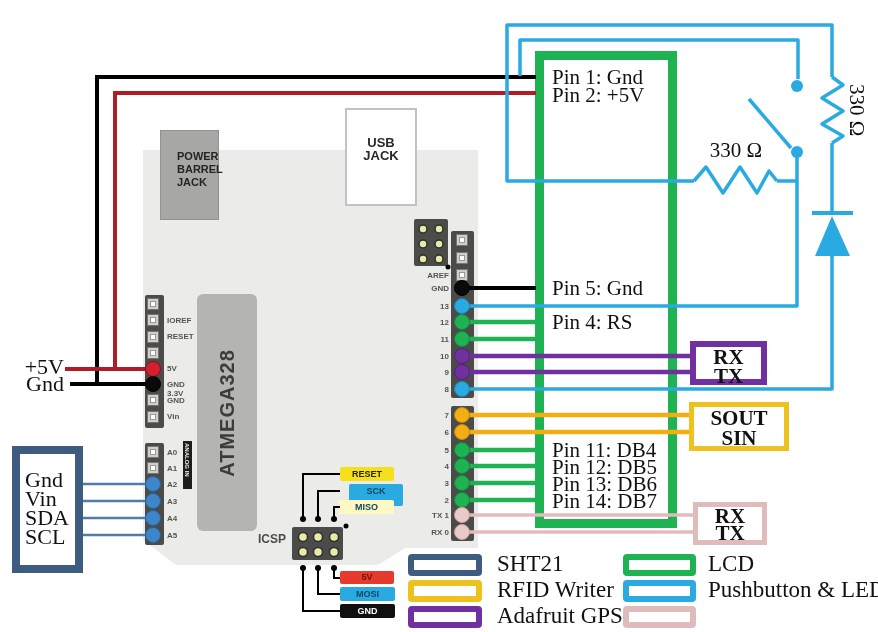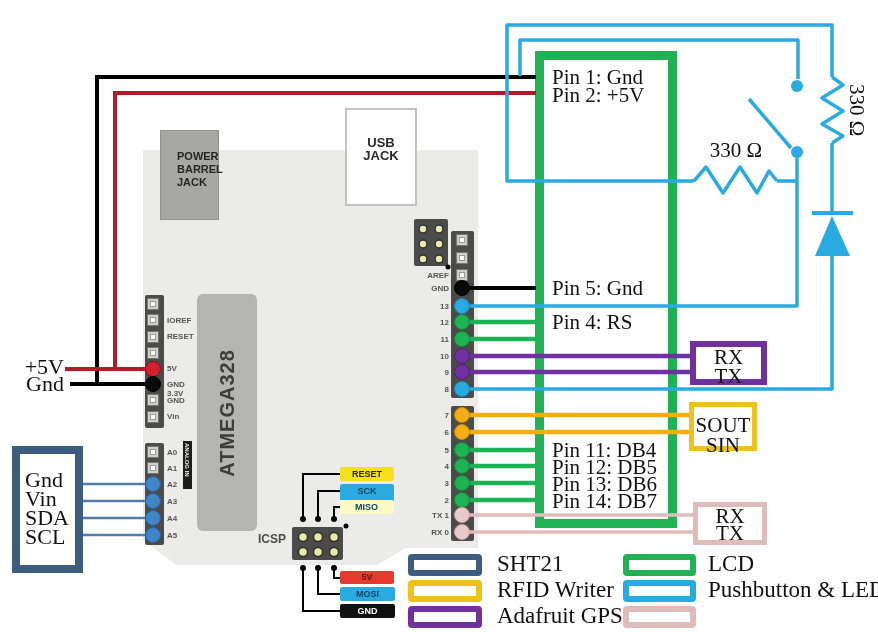--- a/index.html
+++ b/index.html
@@ -6,21 +6,21 @@
   #stage{position:relative;width:878px;height:632px;background:#ffffff;overflow:hidden;
          font-family:"Liberation Serif","DejaVu Serif",serif;}
   .abs{position:absolute;}
   .ann{position:absolute;font-family:"Liberation Serif","DejaVu Serif",serif;font-size:21px;color:#111;white-space:nowrap;}
   .silk{position:absolute;font-family:"Liberation Sans","DejaVu Sans",sans-serif;font-size:8px;color:#56564e;font-weight:600;white-space:nowrap;}
   .pre{white-space:pre-line;}
   #board{position:absolute;left:143px;top:150px;width:335px;height:415px;background:#ebecea;
          clip-path:polygon(0px 0px,335px 0px,335px 398px,262px 398px,235px 415px,33px 415px,0px 390px);}
   .hdr{position:absolute;background:#4b4b49;border-radius:2px;}
   .chipbox{position:absolute;background:#b4b4b2;border-radius:6px;}
-  .modbox{position:absolute;background:#ffffff;box-sizing:border-box;text-align:center;}
+  .modbox{position:absolute;background:#ffffff;box-sizing:border-box;text-align:center;font-weight:bold;}
   .modline{font-size:21px;line-height:19px;color:#111;}
   .legend-swatch{position:absolute;background:#fff;box-sizing:border-box;border-radius:4px;}
   .legend-label{position:absolute;font-size:23px;color:#111;white-space:nowrap;}
   .icspbox{position:absolute;box-sizing:border-box;text-align:center;
            font-family:"Liberation Sans","DejaVu Sans",sans-serif;font-weight:700;border-radius:2px;}
   svg{position:absolute;left:0;top:0;}
 </style>
 </head>
 <body>
 
@@ -86,21 +86,21 @@
   <div class="silk" style="left:416px;top:462px;width:33px;text-align:right;">4</div>
   <div class="silk" style="left:416px;top:479px;width:33px;text-align:right;">3</div>
   <div class="silk" style="left:416px;top:496px;width:33px;text-align:right;">2</div>
   <div class="silk" style="left:416px;top:511px;width:33px;text-align:right;">TX 1</div>
   <div class="silk" style="left:416px;top:528px;width:33px;text-align:right;">RX 0</div>
 
   <div class="silk" style="left:258px;top:532px;font-size:12px;font-weight:700;color:#4c4c48;">ICSP</div>
 
   <div class="icspbox" style="left:340px;top:467px;width:54px;height:14px;background:#f6e01a;font-size:9px;line-height:14px;color:#232323;">
     <span>RESET</span></div>
-  <div class="icspbox" style="left:340px;top:484px;width:54px;height:22px;background:#29abe2;font-size:9px;line-height:14px;color:#0f485f;">
+  <div class="icspbox" style="left:349px;top:484px;width:54px;height:22px;background:#29abe2;font-size:9px;line-height:14px;color:#0f485f;">
     <span>SCK</span></div>
   <div class="icspbox" style="left:339px;top:500px;width:55px;height:14px;background:#fef9c3;font-size:9px;line-height:14px;color:#0f485f;">
     <span>MISO</span></div>
   <div class="icspbox" style="left:340px;top:571px;width:54px;height:13px;background:#e73a2e;font-size:9px;line-height:13px;color:#70130c;">
     <span>5V</span></div>
   <div class="icspbox" style="left:340px;top:587px;width:55px;height:14px;background:#29abe2;font-size:9px;line-height:14px;color:#0f485f;">
     <span>MOSI</span></div>
   <div class="icspbox" style="left:340px;top:604px;width:55px;height:14px;background:#101010;font-size:9px;line-height:14px;color:#ffffff;">
     <span>GND</span></div>
 
@@ -249,21 +249,21 @@
       <circle cx="462" cy="500" r="7.5" fill="#1eb253" stroke="#148a3e"></circle>
       <circle cx="462" cy="515" r="7.5" fill="#eac9c9" stroke="#c9a4a4"></circle>
       <circle cx="462" cy="532" r="7.5" fill="#eac9c9" stroke="#c9a4a4"></circle>
     </g>
   </svg>
 
   <div class="modbox" style="left:690px;top:341px;width:77px;height:44px;border:6px solid #7130a0;padding-top:1px;">
     <div class="modline">RX</div>
     <div class="modline">TX</div>
   </div>
-  <div class="modbox" style="left:689px;top:402px;width:68px;height:49px;border:5px solid #efc11f;padding-top:8px;">
+  <div class="modbox" style="left:689px;top:402px;width:100px;height:49px;border:5px solid #efc11f;padding-top:1px;">
     <div class="modline" style="line-height:20px;">SOUT</div>
     <div class="modline" style="line-height:20px;">SIN</div>
   </div>
   <div class="modbox" style="left:693px;top:502px;width:74px;height:43px;border:5px solid #e0bbbb;padding-top:0px;">
     <div class="modline" style="line-height:17px;padding-top:1px;">RX</div>
     <div class="modline" style="line-height:17px;">TX</div>
   </div>
 
   <div class="abs" style="left:12px;top:446px;width:71px;height:127px;background:#fff;border:8px solid #3e5c80;box-sizing:border-box;"></div>
   <div class="ann" style="left:25px;top:470px;font-size:22px;line-height:19px;">Gnd</div>

